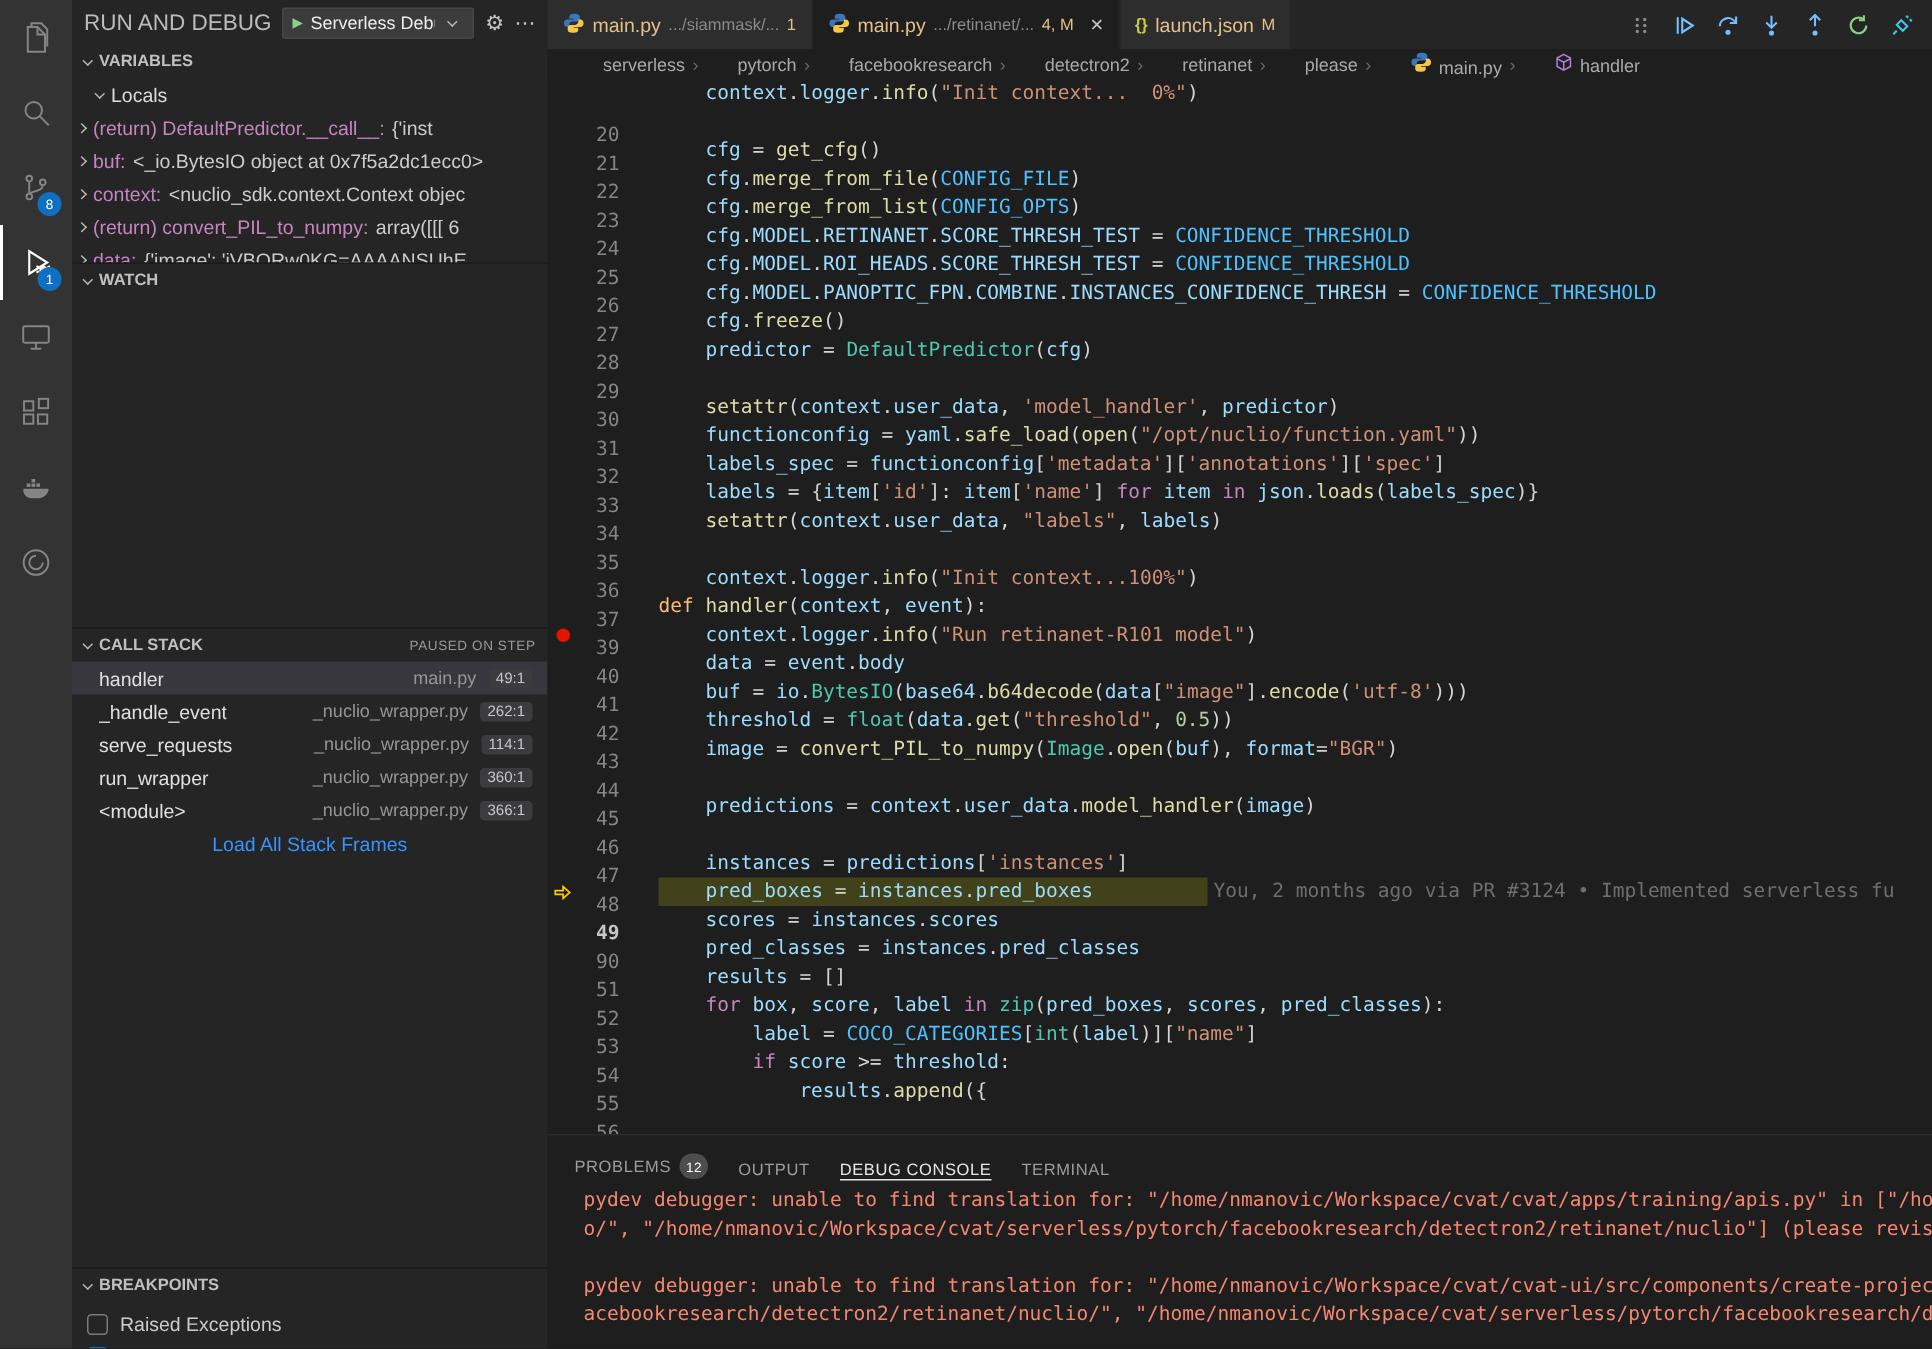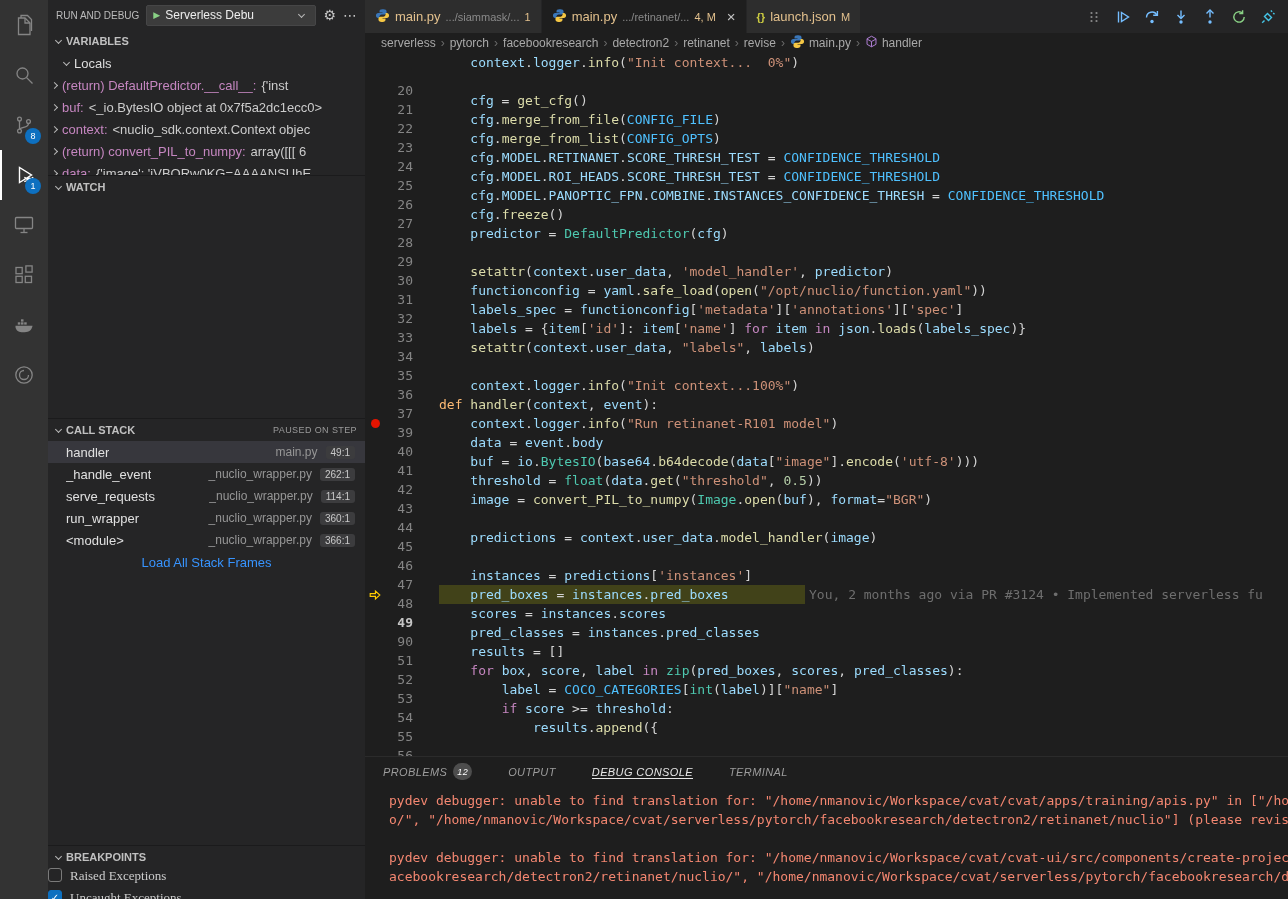--- a/index.html
+++ b/index.html
@@ -11,21 +11,21 @@
   .activitybar { width:48px; flex:none; background:#333333; display:flex; flex-direction:column; }
   .ab-item { width:48px; height:50px; position:relative; display:flex; align-items:center; justify-content:center; color:#858585; cursor:pointer; }
   .ab-item.active { color:#ffffff; box-shadow: inset 2px 0 0 #ffffff; }
   .ab-ic { display:flex; }
   .ab-badge { position:absolute; right:7px; bottom:6px; min-width:16px; height:16px; padding:0 3px;
     background:#0e70c0; color:#fff; font-size:9px; border-radius:9px; display:flex; align-items:center; justify-content:center; }
 
   
   .sidebar { width:317px; flex:none; background:#252526; color:#cccccc; font-size:13px; display:flex; flex-direction:column; overflow:hidden; }
   .side-top { height:30px; flex:none; display:flex; align-items:center; padding:0 8px; gap:7px; }
-  .side-title { font-size:10px; color:#bbbbbb; white-space:nowrap; }
+  .side-title { font-size:15px; color:#bbbbbb; white-space:nowrap; }
   .cfg-dd { flex:1; height:21px; min-width:0; background:#3c3c3c; border:1px solid #464647; border-radius:2px;
     display:flex; align-items:center; padding:0 6px; gap:5px; cursor:pointer; }
   .cfg-dd .play { color:#89d185; font-size:9px; }
   .cfg-label { flex:1; font-size:12px; color:#eeeeee; white-space:nowrap; overflow:hidden; }
   .topic { color:#c5c5c5; font-size:14px; cursor:pointer; }
 
   .chev { display:inline-block; width:5px; height:5px; border-right:1.2px solid #b8b8b8; border-bottom:1.2px solid #b8b8b8; flex:none; }
   .chev.down { transform:rotate(45deg); margin:0 5px 2px 4px; }
   .chev.right { transform:rotate(-45deg); margin:0 5px 0 4px; }
 
@@ -39,58 +39,58 @@
   .tree-row { height:22px; display:flex; align-items:center; white-space:nowrap; overflow:hidden; cursor:pointer; }
   .var-name { color:#c586c0; }
   .var-value { color:#cccccc; margin-left:5px; }
   .paused { margin-left:auto; font-size:9px; font-weight:normal; letter-spacing:.4px; color:#9a9a9a; }
   .frame-row { height:22px; display:flex; align-items:center; padding:0 10px 0 18px; cursor:pointer; }
   .frame-row.selected { background:#37373d; }
   .frame-fn { color:#e0e0e0; white-space:nowrap; overflow:hidden; }
   .frame-file { margin-left:auto; color:#969696; font-size:12px; padding-left:10px; white-space:nowrap; }
   .frame-pos { margin-left:8px; background:#3c3c3e; color:#c8c8c8; font-size:10px; border-radius:3px; padding:1px 5px; }
   .load-more { margin-top:4px; text-align:center; color:#3794ff; cursor:pointer; }
-  .bp-row { height:22px; display:flex; align-items:flex-start; cursor:pointer;font-family:Liberation Serif, serif; }
+  .bp-row { height:22px; display:flex; align-items:flex-end; padding-left:10px; cursor:pointer; }
   .cb { width:14px; height:14px; border:1px solid #7a7a7a; border-radius:3px; margin-right:8px; flex:none;
     display:flex; align-items:center; justify-content:center; font-size:10px; color:#fff; background:transparent; }
   .cb.checked { background:#0e70c0; border-color:#0e70c0; }
 
   
   .editor-area { flex:1; min-width:0; display:flex; flex-direction:column; }
   .tabbar { height:33px; flex:none; background:#252526; display:flex; align-items:stretch; }
   .tabs { display:flex; }
   .tab { display:flex; align-items:center; gap:5px; padding:0 10px; background:#2d2d2d; color:#969696;
     font-size:13px; border-right:1px solid #252526; cursor:pointer; white-space:nowrap; }
   .tab.active { background:#1e1e1e; }
   .tab-label { color:#e2c08d; }
   .tab-desc { font-size:11px; color:#8a8a8a; }
   .tab-deco { font-size:11px; color:#e2c08d; }
   .tab-close { margin-left:6px; color:#c5c5c5; font-size:15px; line-height:1; }
   .json-ic { color:#cbcb41; font-size:11px; font-weight:bold; }
   .dbg-toolbar { margin-left:auto; display:flex; align-items:center; gap:13px; padding-right:12px; }
   .dtb { display:flex; cursor:pointer; }
 
   .breadcrumbs { height:20px; flex:none; background:#1e1e1e; display:flex; align-items:center; padding:0 16px; gap:5px; font-size:12px; color:#a9a9a9; white-space:nowrap; overflow:hidden; }
-  .crumb { display:flex; align-items:center; gap:4px; cursor:pointer; }
+  .crumb { display:flex; align-items:flex-end; gap:4px; cursor:pointer;margin-left:21px; }
   .crumb-sep { color:#6a6a6a; }
 
   .code { height:703px; flex:none; overflow:hidden; font-family:"DejaVu Sans Mono","Liberation Mono",monospace; font-size:13px; line-height:19px; }
   .code-row { display:flex; height:19px; }
   .glyph { width:22px; flex:none; position:relative; }
   .bp-dot { position:absolute; left:6px; top:5px; width:9px; height:9px; border-radius:50%; background:#e51400; }
   .lnum { width:26px; flex:none; text-align:right; color:#858585;margin-top:28px; }
   .code-row.current .lnum { color:#c6c6c6;font-weight:bold; }
   .lcontent { margin-left:26px; white-space:pre; color:#d4d4d4; }
   .code-row.current .lcontent { background:#414219; min-width:366px; }
   .blame { margin-left:4px; color:#6e6e6e; white-space:pre; overflow:hidden; }
   .tk-p{color:#d4d4d4}.tk-v{color:#9cdcfe}.tk-f{color:#dcdcaa}.tk-s{color:#ce9178}
   .tk-k{color:#fdba74}.tk-c{color:#c586c0}.tk-C{color:#4fc1ff}.tk-n{color:#b5cea8}.tk-t{color:#4ec9b0}
 
   .panel { height:143px; flex:none; border-top:1px solid #2b2b2b; display:flex; flex-direction:column; background:#1e1e1e; }
-  .panel-tabs { height:30px; flex:none; display:flex; align-items:center; gap:36px; padding-left:18px;font-style:italic; }
+  .panel-tabs { height:30px; flex:none; display:flex; align-items:flex-end; gap:20px; padding-left:18px; }
   .panel-tab { display:flex; align-items:center; font-size:11px; letter-spacing:.4px; color:#9d9d9d; cursor:pointer; border-bottom:1px solid transparent; }
   .panel-tab.active { color:#e7e7e7; border-bottom-color:#e7e7e7; }
   .ptab-badge { margin-left:6px; min-width:17px; height:17px; padding:0 4px; background:#4d4d4d; color:#fff; font-size:9px;
     border-radius:9px; display:inline-flex; align-items:center; justify-content:center; }
   .console { flex:1; overflow:hidden; padding:4px 0 0 24px; font-family:"DejaVu Sans Mono","Liberation Mono",monospace;
     font-size:13px; line-height:19px; color:#f48771; }
   .console-line { white-space:pre; height:19px; overflow:hidden; }
 </style>
 </head>
 <body>
@@ -385,21 +385,21 @@
         <span class="crumb-sep">›</span>
         <span class="crumb">
           <span>detectron2</span>
         </span>
         <span class="crumb-sep">›</span>
         <span class="crumb">
           <span>retinanet</span>
         </span>
         <span class="crumb-sep">›</span>
         <span class="crumb">
-          <span>revise</span>
+          <span>please</span>
         </span>
         <span class="crumb-sep">›</span>
         <span class="crumb">
           <span class="crumb-ic"><svg width="15" height="15" viewBox="0 0 16 16">
               <path fill="#3a76b8" d="M7.9 1.2c-2.3 0-3.1 1-3.1 2.2v1.4h3.2v.5H3.4C2 5.3 1 6.4 1 8s1 2.7 2.4 2.7h1.3V9.2c0-1.3 1.1-2.4 2.4-2.4h3.2c1.1 0 2-.9 2-2V3.4c0-1.2-1.1-2.2-3.4-2.2z"></path>
               <path fill="#f5c744" d="M8.1 14.8c2.3 0 3.1-1 3.1-2.2v-1.4H8v-.5h4.6c1.4 0 2.4-1.1 2.4-2.7s-1-2.7-2.4-2.7h-1.3v1.5c0 1.3-1.1 2.4-2.4 2.4H5.7c-1.1 0-2 .9-2 2v1.4c0 1.2 1.1 2.2 3.4 2.2z"></path>
             </svg></span>
           <span>main.py</span>
         </span>
         <span class="crumb-sep">›</span>

